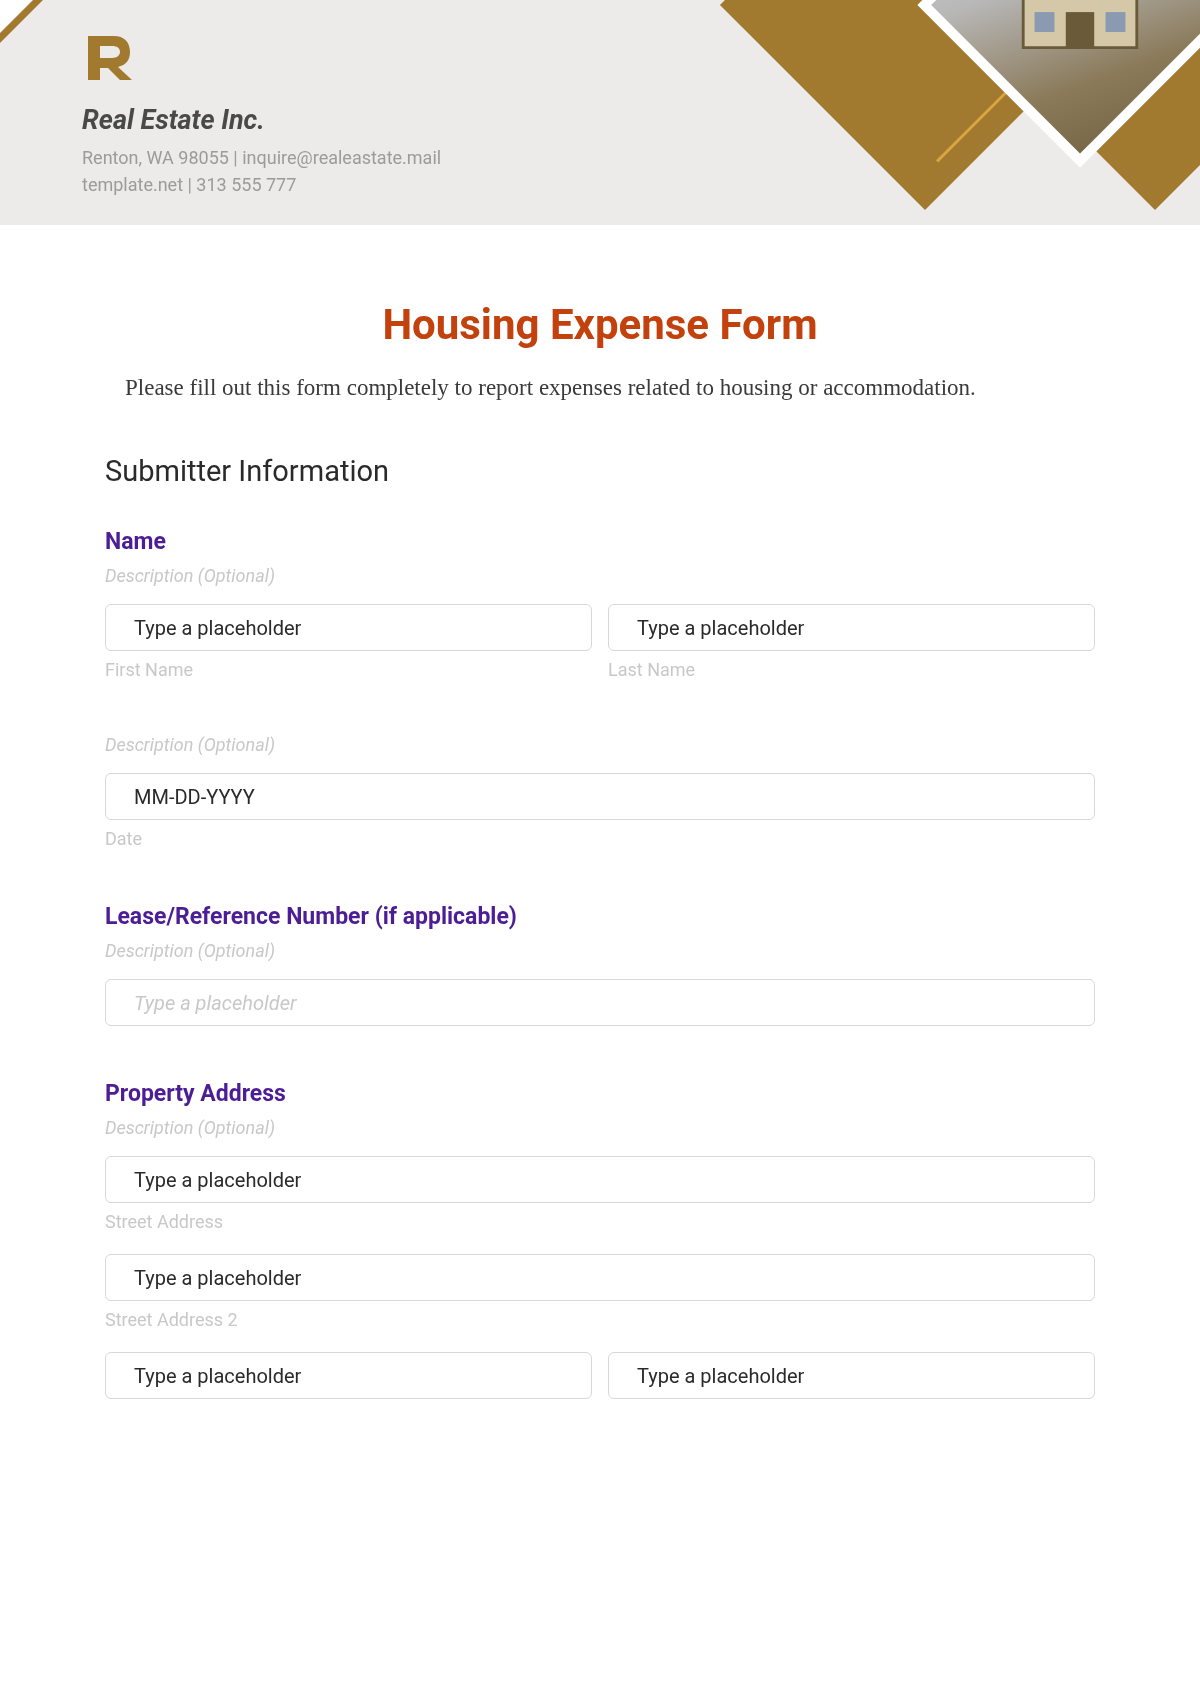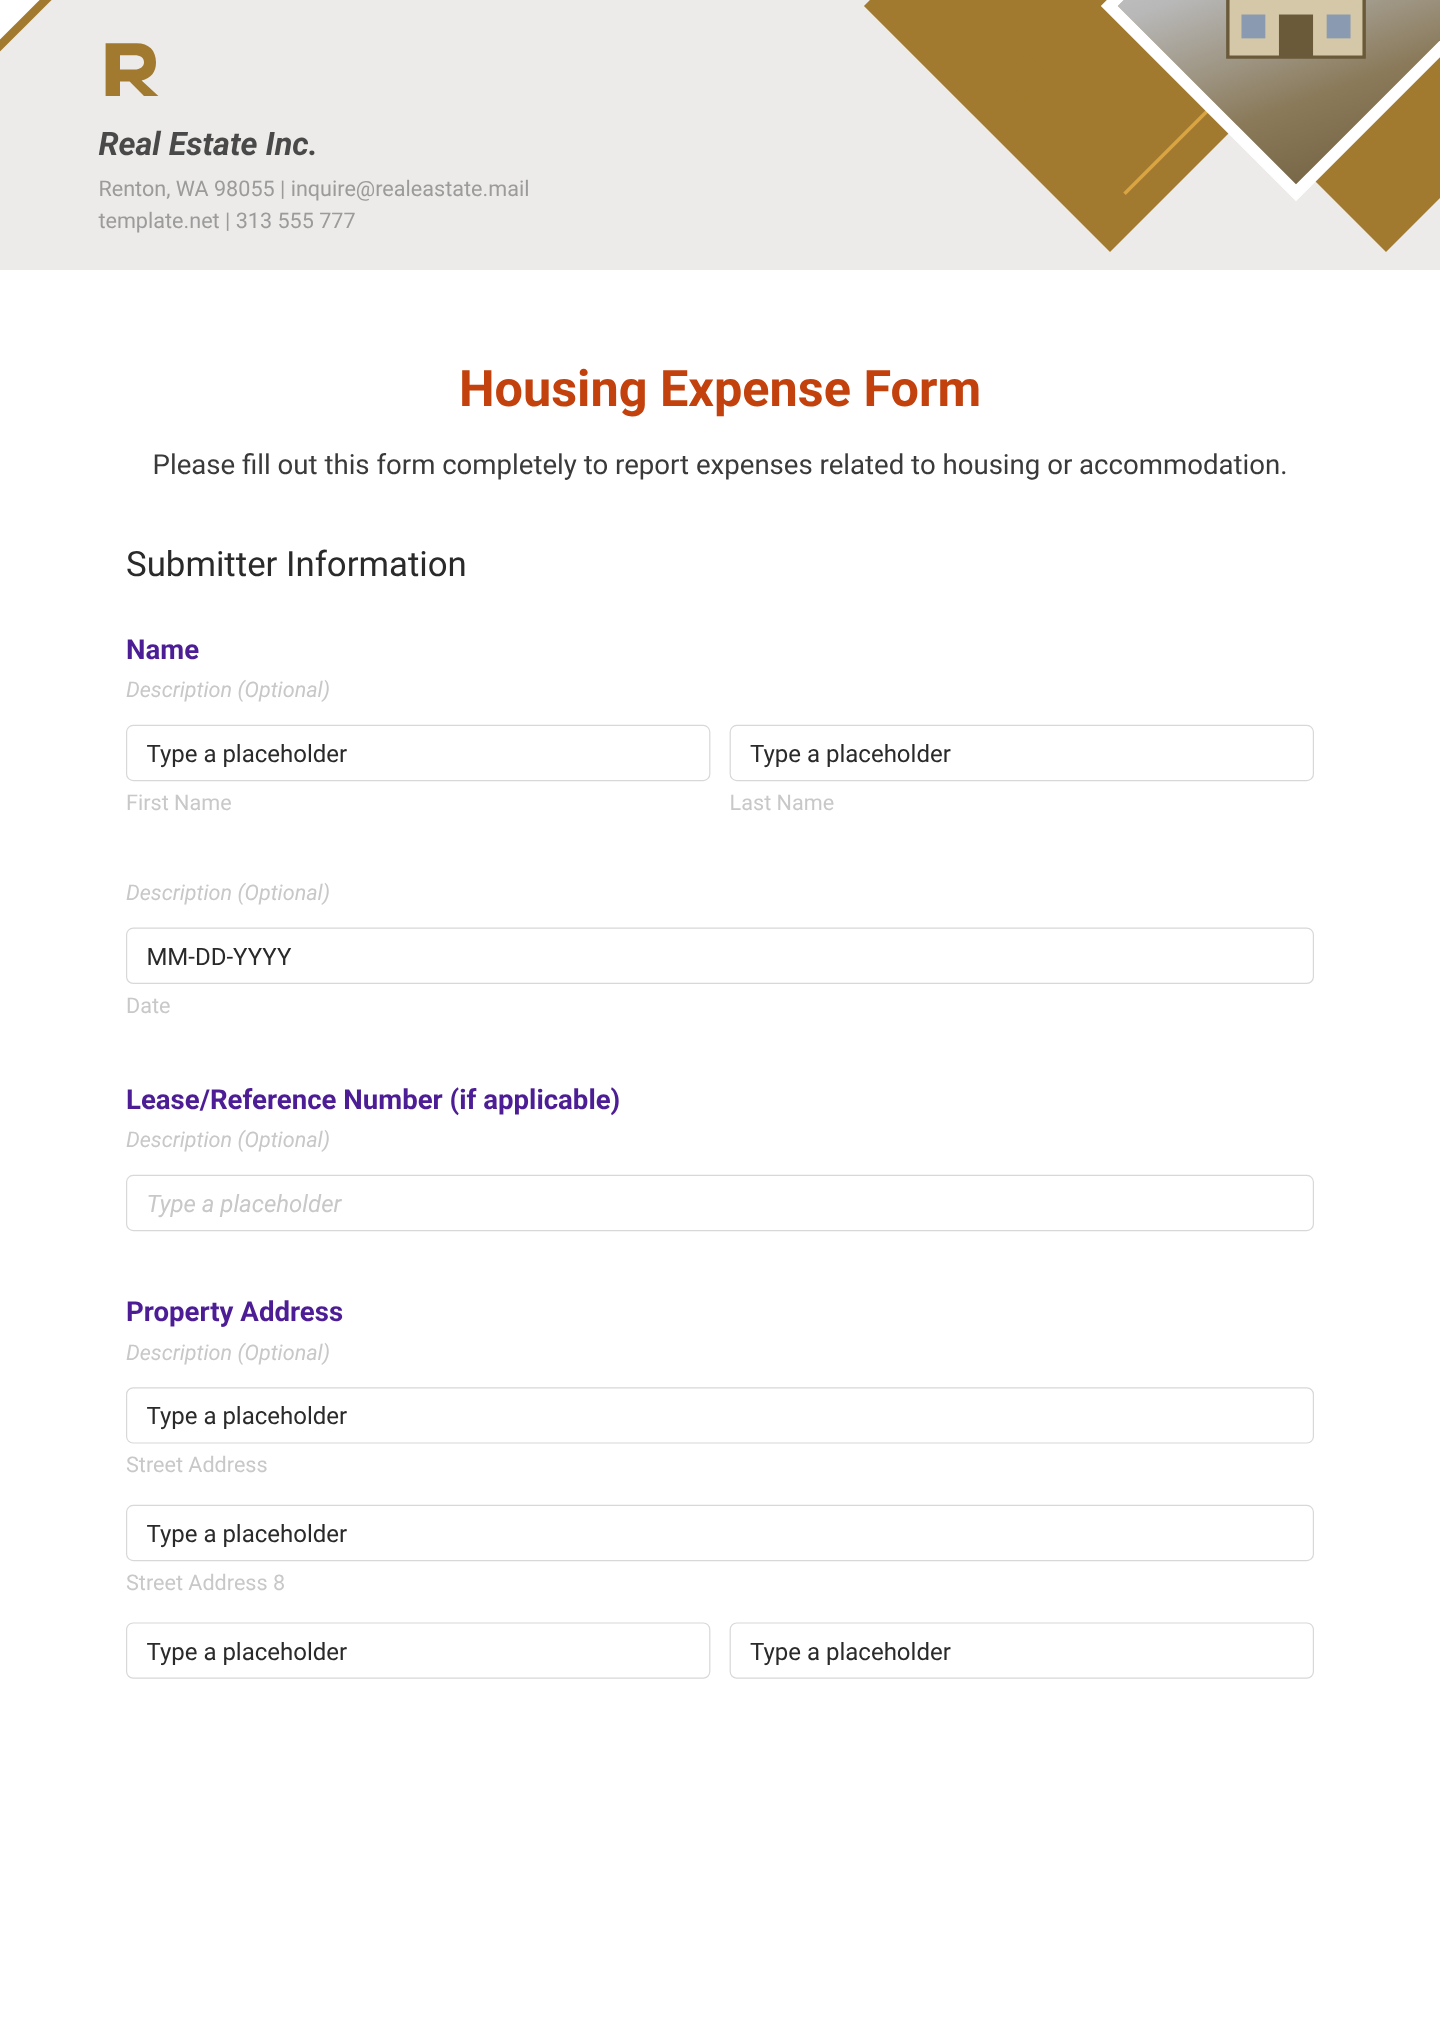--- a/index.html
+++ b/index.html
@@ -15,28 +15,28 @@
 .line-accent2 { position:absolute; width:3px; height:400px; background:#d9a441; transform:rotate(-45deg); top:-100px; right:10px; }
 .tri-left { position:absolute; left:-1px; top:-1px; width:0; height:0; border-left:45px solid #a17a2f; border-bottom:45px solid transparent; }
 .tri-left2 { position:absolute; left:-1px; top:-1px; width:0; height:0; border-left:35px solid #fff; border-bottom:35px solid transparent; }
 .company { position:absolute; left:82px; top:30px; }
 .logo { width:56px; height:56px; position:relative; margin-bottom:18px; }
 .logo svg { width:56px; height:56px; }
 .company-name { font-size:27px; font-weight:700; color:#494949; margin-bottom:8px;font-style:italic; }
 .company-line { font-size:18px; color:#9b9b9b; line-height:1.5; }
 .content { padding:75px 105px 0 105px; }
 .form-title { font-size:42px; font-weight:700; color:#c2410c; text-align:center; margin-bottom:22px; }
-.form-sub { font-size:23px; color:#3a3a3a; text-align:center; line-height:1.45; margin-bottom:50px; padding:0 20px; }
+.form-sub { font-size:23px; color:#3a3a3a; text-align:left; line-height:1.45; margin-bottom:50px; padding:0 20px;font-family:Liberation Serif, serif; }
 .section-title { font-size:29px; font-weight:400; color:#2a2a2a; margin-bottom:40px; }
 .field-group { margin-bottom:54px; }
 .field-label { font-size:23px; font-weight:700; color:#4c1d95; margin-bottom:10px; }
 .field-desc { font-size:18px; font-style:italic; color:#c8c8c8; margin-bottom:18px; }
 .row { display:flex; gap:16px; }
 .col { flex:1; }
-.input { width:100%; height:47px; border:1px solid #d8d8d8; border-radius:6px; padding:0 16px; font-size:20px; color:#2a2a2a; background:#fff; }
+.input { width:100%; height:47px; border:1px solid #d8d8d8; border-radius:6px; padding:0 28px; font-size:20px; color:#2a2a2a; background:#fff; }
 .input::placeholder { color:#c8c8c8; font-style:italic; }
 .input.filled { color:#2a2a2a; }
 .sublabel { font-size:18px; color:#c8c8c8; margin-top:8px; }
 .addr-row { margin-bottom:8px; }
 </style>
 </head>
 <body>
 
 <div class="header">
   <div class="tri-left"></div>
@@ -106,21 +106,21 @@
 
   <div class="field-group">
     <div class="field-label">Property Address</div>
     <div class="field-desc">Description (Optional)</div>
     <div class="addr-row">
       <input class="input filled" value="Type a placeholder" style="">
       <div class="sublabel">Street Address</div>
     </div>
     <div class="addr-row" style="margin-top:22px;">
       <input class="input filled" value="Type a placeholder" style="">
-      <div class="sublabel">Street Address 8</div>
+      <div class="sublabel">Street Address 2</div>
     </div>
     <div class="row" style="margin-top:22px;">
       <div class="col">
         <input class="input filled" value="Type a placeholder" style="">
       </div>
       <div class="col">
         <input class="input filled" value="Type a placeholder" style="">
       </div>
     </div>
   </div>

